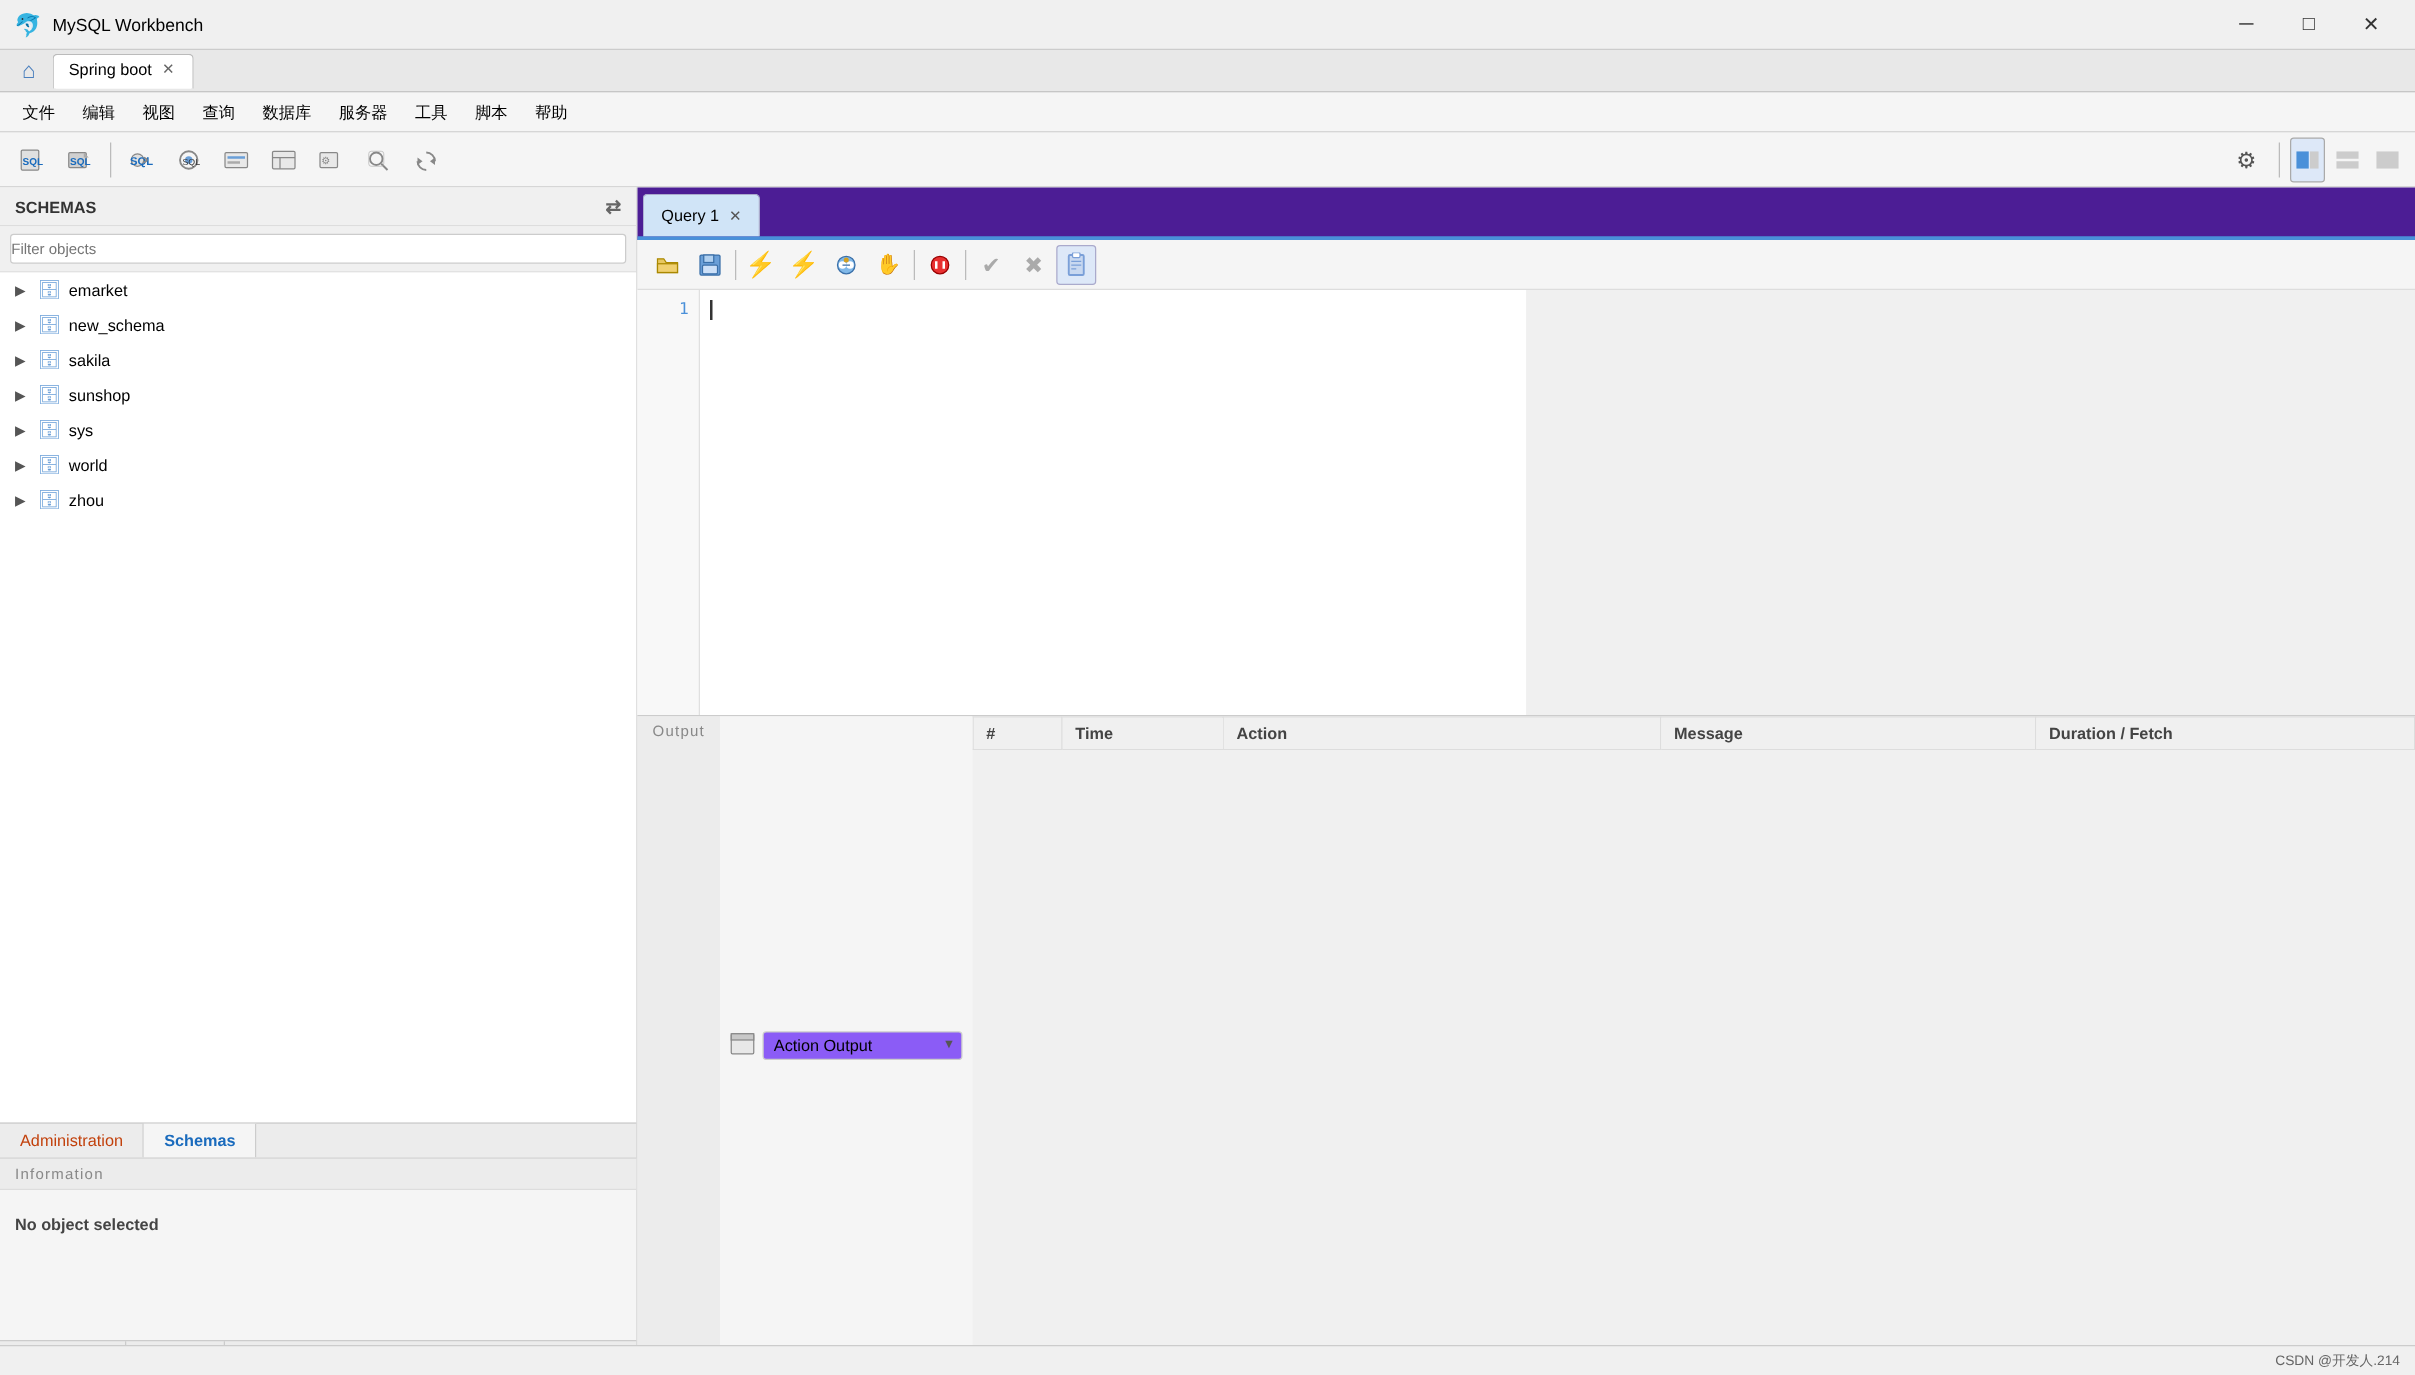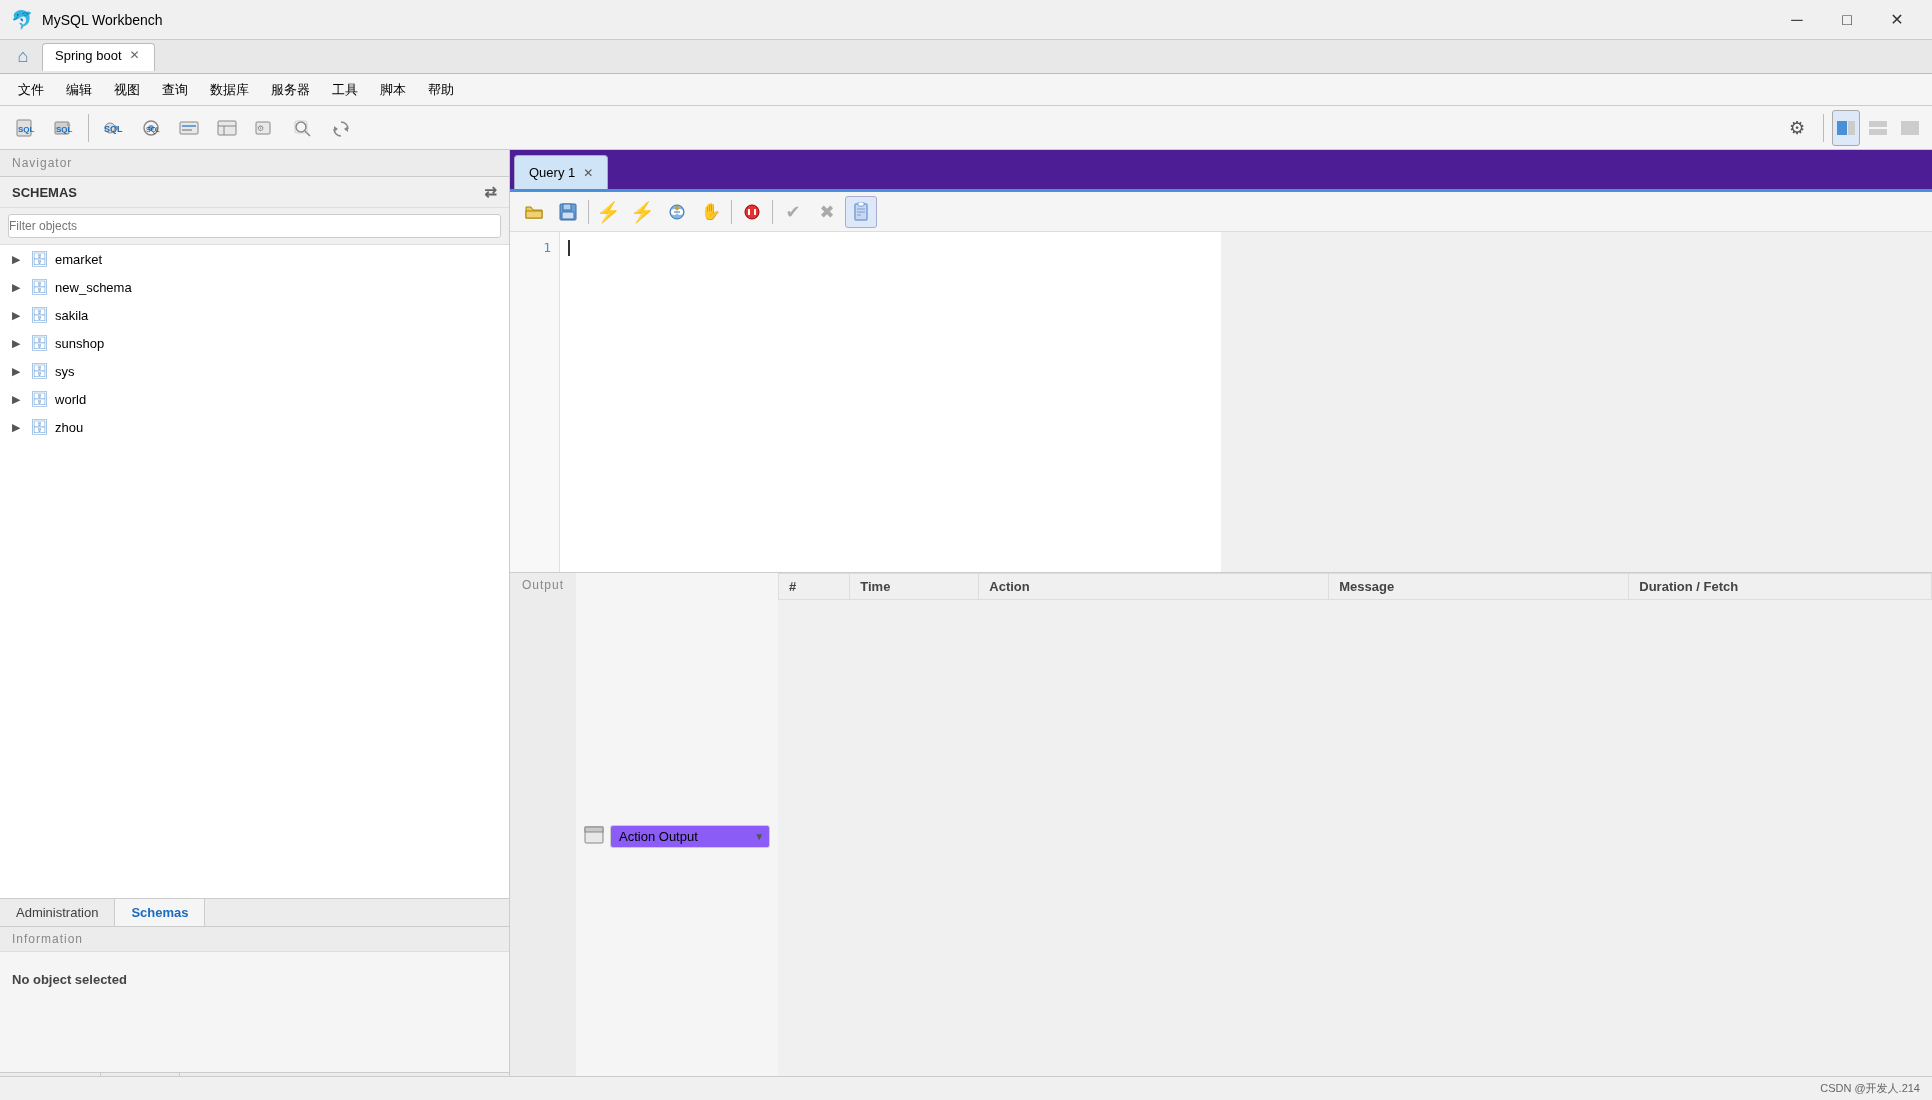--- a/index.html
+++ b/index.html
@@ -220,21 +220,21 @@
     
     .left-bottom-tabs {
       display: flex;
       background: #ececec;
       border-top: 1px solid #ccc;
     }
     .left-tab {
       padding: 6px 16px;
       cursor: pointer;
       font-size: 13px;
-      color: #404040;
+      color: #c2410c;
       border-right: 1px solid #ccc;
     }
     .left-tab.active {
       color: #1a6bbd;
       font-weight: bold;
       background: #f5f5f5;
     }
 
     
     .info-section {
@@ -588,21 +588,20 @@
       <svg width="18" height="14" viewBox="0 0 18 14">
           <rect x="0" y="0" width="18" height="14" fill="#ccc"></rect>
         </svg>
     </button>
   </div>
 </div>
 
 <div class="main-layout">
 
   <div class="left-panel">
-    <div class="navigator-header">Navigator</div>
 
     <div class="schemas-header">
       <span>SCHEMAS</span>
       <span class="schema-icon">⇄</span>
     </div>
 
     <div class="filter-box">
       <input class="filter-input" type="text" placeholder="Filter objects" style="">
     </div>
 

